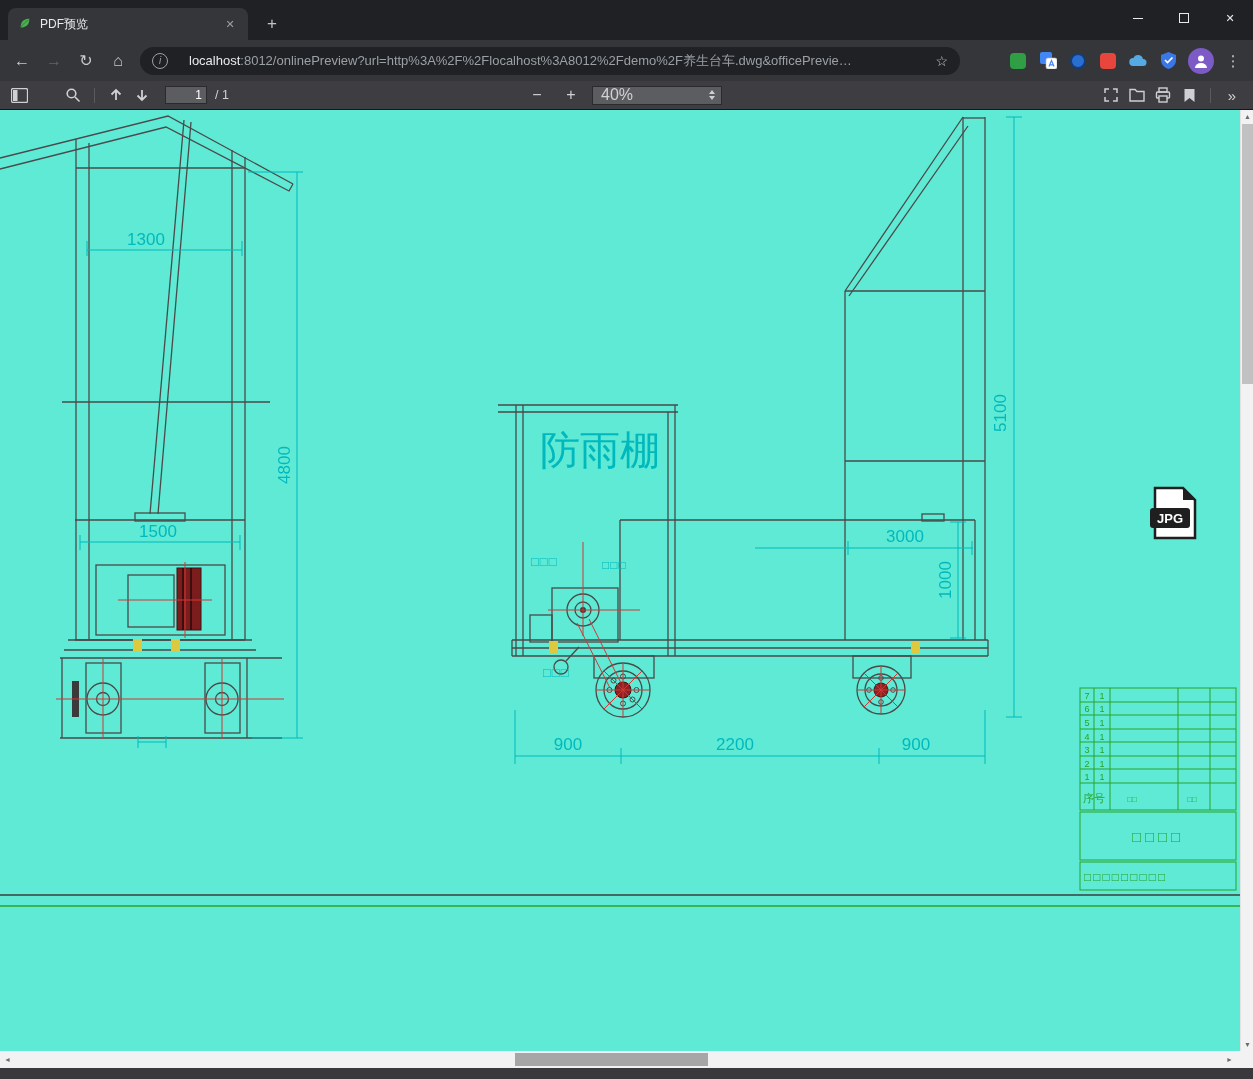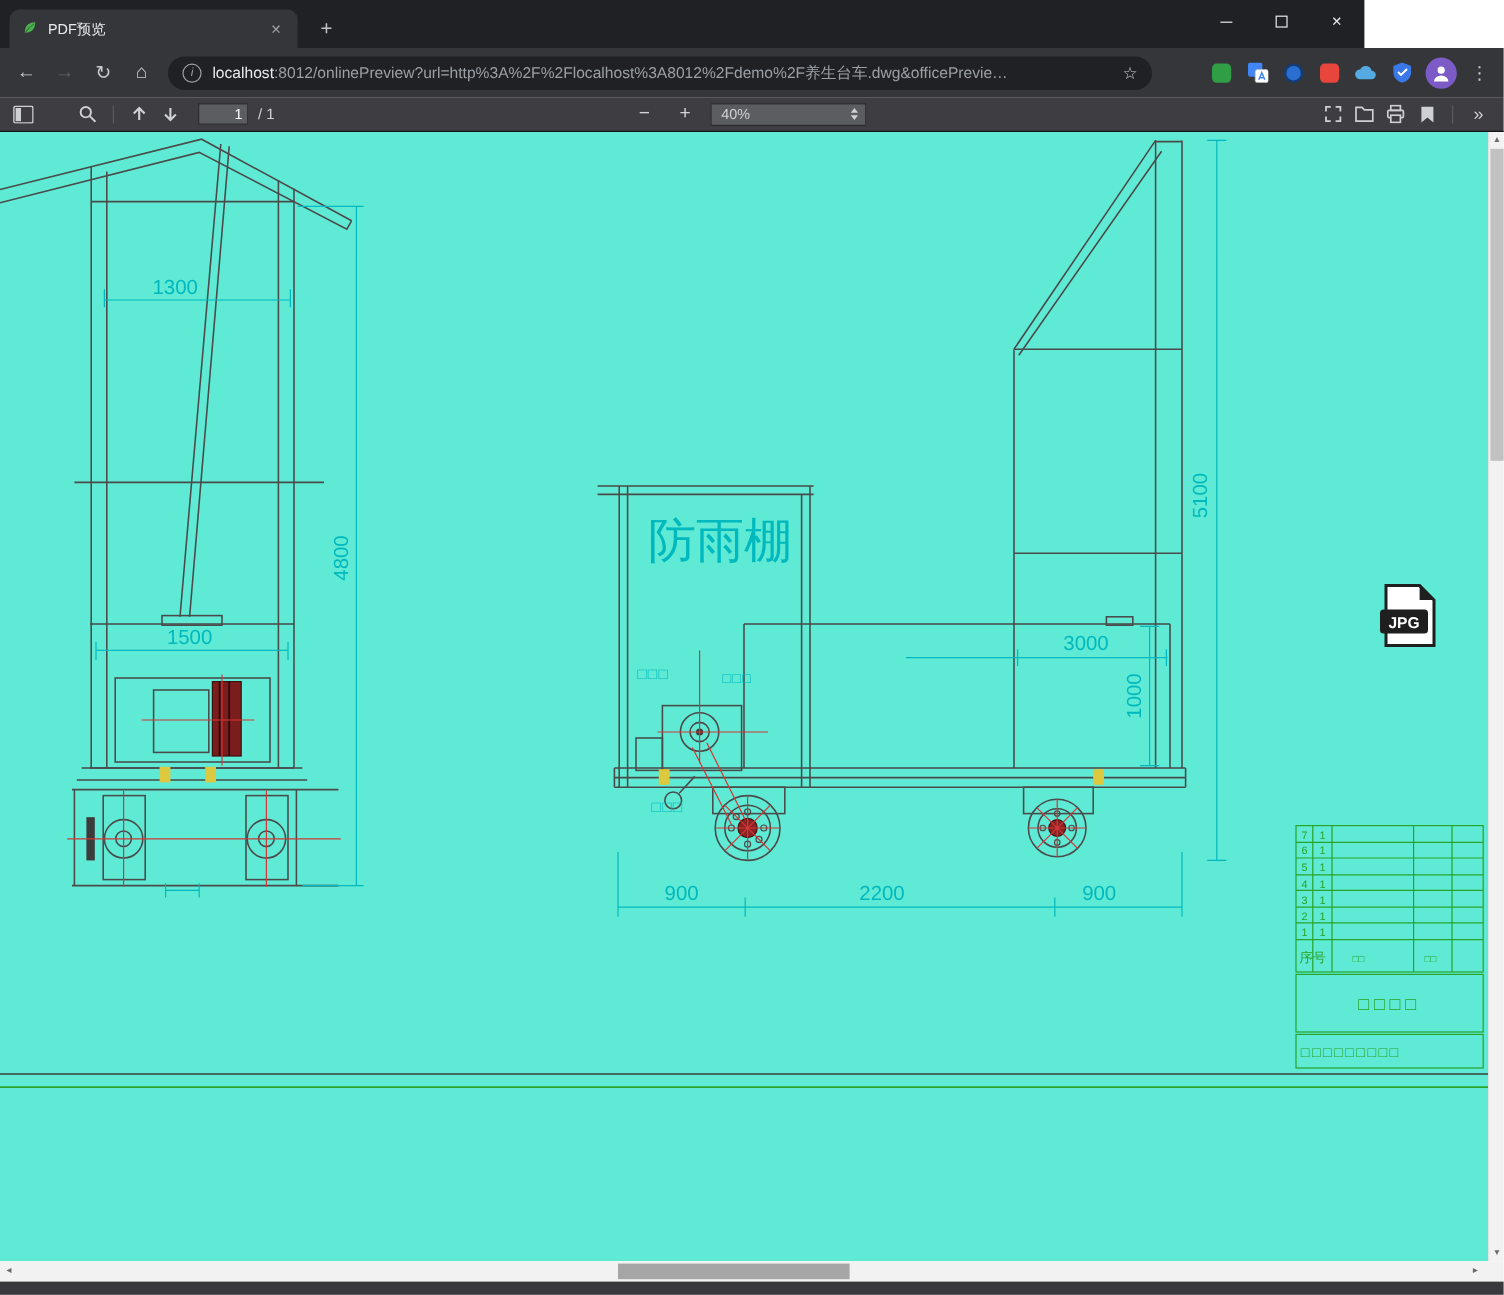--- a/index.html
+++ b/index.html
@@ -1,18 +1,18 @@
 <!DOCTYPE html>
 <html><head>
 <meta charset="utf-8">
 <style>
   * { box-sizing: border-box; margin: 0; padding: 0; }
   html,body { width:1253px; height:1079px; overflow:hidden; background:#fff;
     font-family:"Liberation Sans", sans-serif; }
-  .titlebar { position:absolute; top:0; left:0; width:1137px; height:40px; background:#202124; }
+  .titlebar { position:absolute; top:0; left:0; width:1253px; height:40px; background:#202124; }
   .tab { position:absolute; left:8px; top:8px; width:240px; height:32px; background:#35363a;
     border-radius:8px 8px 0 0; display:flex; align-items:center; gap:8px; padding:0 10px;
     color:#e8eaed; font-size:12px; }
   .tab-title { flex:1; white-space:nowrap; overflow:hidden; }
   .tab-close { color:#9aa0a6; font-size:11px; width:16px; height:16px; display:flex;
     align-items:center; justify-content:center; border-radius:50%; }
   .newtab { position:absolute; left:260px; top:12px; width:24px; height:24px; color:#c0c4c9;
     font-size:17px; display:flex; align-items:center; justify-content:center; }
   .win-controls { position:absolute; right:0; top:0; height:40px; display:flex; }
   .win-btn { width:46px; height:36px; display:flex; align-items:center; justify-content:center; color:#e8eaed; font-size:11px; }
@@ -22,42 +22,42 @@
   .navbar { position:absolute; top:40px; left:0; width:1253px; height:41px; background:#35363a;
     display:flex; align-items:center; padding:0 6px; }
   .nav-btn { width:32px; height:32px; display:flex; align-items:center; justify-content:center;
     font-size:16px; color:#c6c9ce; }
   .nav-btn.disabled { color:#5f6368; }
   .omnibox { flex:0 0 820px; height:28px; background:#202124; border-radius:14px; display:flex;
     align-items:center; padding:0 12px; margin:0 6px; color:#9aa0a6; font-size:13px; min-width:0; }
   .circle-i { flex:0 0 16px; width:16px; height:16px; border:1.5px solid #9aa0a6; border-radius:50%;
     color:#9aa0a6; font-size:10px; font-style:italic; display:flex; align-items:center;
     justify-content:center; margin-right:9px; }
-  .url { flex:1; white-space:nowrap; overflow:hidden; text-overflow:ellipsis; }
+  .url { flex:1; white-space:nowrap; overflow:hidden; text-overflow:ellipsis;margin-left:12px; }
   .url .host { color:#e8eaed; }
   .star { margin-left:6px; color:#c6c9ce; font-size:14px; }
   .ext-area { margin-left:auto; display:flex; align-items:center; }
   .ext { width:30px; height:30px; display:flex; align-items:center; justify-content:center; }
   .avatar { width:26px; height:26px; border-radius:50%; background:#7c5bc7; display:flex;
     align-items:center; justify-content:center; margin:0 5px; }
   .menu-btn { width:28px; height:30px; display:flex; align-items:center; justify-content:center;
     color:#c6c9ce; font-size:15px; }
 
   .pdfbar { position:absolute; top:81px; left:0; width:1253px; height:29px; background:#3d3d42;
     border-bottom:1px solid #151515; color:#d2d2d5; }
   .pb-left { position:absolute; left:6px; top:0; height:28px; display:flex; align-items:center; }
   .pb-center { position:absolute; left:524px; top:0; height:28px; display:flex; align-items:center; }
   .pb-right { position:absolute; right:8px; top:0; height:28px; display:flex; align-items:center; }
   .tool-btn { width:26px; height:24px; display:flex; align-items:center; justify-content:center; font-size:14px; color:#d2d2d5; }
   .pb-sep { width:1px; height:15px; background:#5a5a60; margin:0 8px; }
   .page-input { width:42px; height:18px; background:#5c5d61; border:1px solid #2b2b2e; color:#fff;
     font-size:12px; text-align:right; padding:0 4px; margin-left:10px; font-family:"Liberation Sans",sans-serif; }
   .page-total { margin-left:8px; font-size:12.5px; }
   .zoom-box { width:130px; height:19px; background:#5c5d61; border:1px solid #2b2b2e; display:flex;
-    align-items:center; font-size:12px; padding:0 8px; position:relative; margin-left:8px; }
+    align-items:center; font-size:16px; padding:0 8px; position:relative; margin-left:8px; }
   .zoom-caret { position:absolute; right:6px; top:50%; transform:translateY(-50%); display:flex;
     flex-direction:column; align-items:center; }
   .caret-up { width:0; height:0; border-left:3.5px solid transparent; border-right:3.5px solid transparent;
     border-bottom:4px solid #cfd0d4; margin-bottom:2px; }
   .caret-down { width:0; height:0; border-left:3.5px solid transparent; border-right:3.5px solid transparent;
     border-top:4px solid #cfd0d4; }
 
   .content { position:absolute; top:110px; left:0; width:1240px; height:941px; background:#5eead4; overflow:hidden; }
 
   .vscroll { position:absolute; top:110px; right:0; width:13px; height:941px; background:#f2f2f2;

